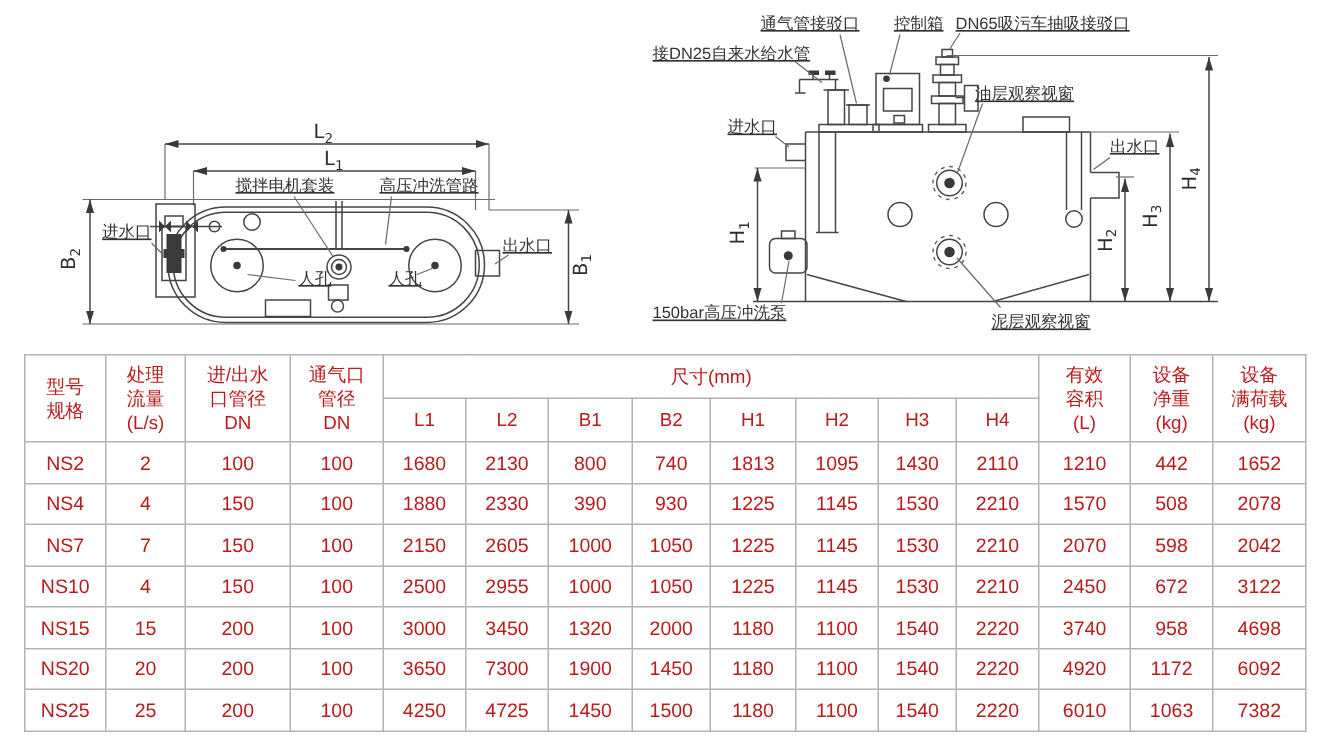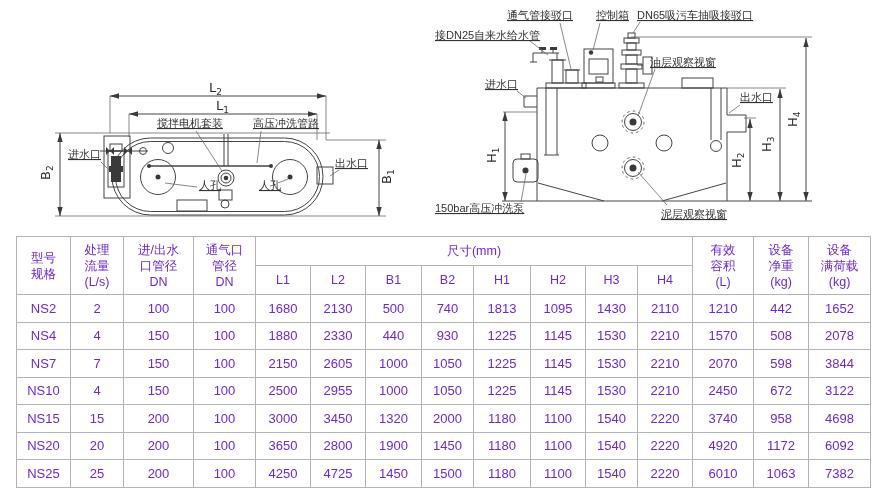--- a/index.html
+++ b/index.html
@@ -7,21 +7,21 @@
   svg{display:block;}
   .dline{stroke:#454545;stroke-width:1;fill:none;}
   .dbold{stroke:#454545;stroke-width:1.4;fill:none;}
   .dthin{stroke:#6b6b6b;stroke-width:0.8;fill:none;}
   .ddash{stroke:#555;stroke-width:0.9;fill:none;stroke-dasharray:2.5 3.2;}
   .dfill{fill:#3a3a3a;stroke:none;}
   text.dlabel{font:11px "Liberation Sans","DejaVu Sans",sans-serif;fill:#333;text-decoration:underline;}
   text.dim{font:13px "DejaVu Sans","Liberation Sans",sans-serif;fill:#2e2e2e;}
   text.dim .sub{font-size:9px;}
   .table-wrap{margin:3px 0 0 16px;}
-  table{border-collapse:collapse;table-layout:fixed;width:854px;color:#6d28d9;}
+  table{border-collapse:collapse;table-layout:fixed;width:854px;color:#b91c1c;}
   th,td{border:1px solid #b3b3b3;text-align:center;vertical-align:middle;padding:0;}
   table{border:1px solid #999;}
   th{font-weight:normal;font-size:12.5px;line-height:1.28;white-space:pre-line;height:28px;}
   td{font-size:13px;height:26.5px;}
 </style>
 </head>
 <body>
 
 <svg width="890" height="233" viewBox="0 0 890 233">
   <defs>
@@ -276,38 +276,38 @@
       </tr>
     </thead>
     <tbody>
         <tr>
           <td>NS2</td>
           <td>2</td>
           <td>100</td>
           <td>100</td>
           <td>1680</td>
           <td>2130</td>
-          <td>500</td>
+          <td>800</td>
           <td>740</td>
           <td>1813</td>
           <td>1095</td>
           <td>1430</td>
           <td>2110</td>
           <td>1210</td>
           <td>442</td>
           <td>1652</td>
         </tr>
         <tr>
           <td>NS4</td>
           <td>4</td>
           <td>150</td>
           <td>100</td>
           <td>1880</td>
           <td>2330</td>
-          <td>440</td>
+          <td>390</td>
           <td>930</td>
           <td>1225</td>
           <td>1145</td>
           <td>1530</td>
           <td>2210</td>
           <td>1570</td>
           <td>508</td>
           <td>2078</td>
         </tr>
         <tr>
@@ -318,21 +318,21 @@
           <td>2150</td>
           <td>2605</td>
           <td>1000</td>
           <td>1050</td>
           <td>1225</td>
           <td>1145</td>
           <td>1530</td>
           <td>2210</td>
           <td>2070</td>
           <td>598</td>
-          <td>3844</td>
+          <td>2042</td>
         </tr>
         <tr>
           <td>NS10</td>
           <td>4</td>
           <td>150</td>
           <td>100</td>
           <td>2500</td>
           <td>2955</td>
           <td>1000</td>
           <td>1050</td>
@@ -360,21 +360,21 @@
           <td>3740</td>
           <td>958</td>
           <td>4698</td>
         </tr>
         <tr>
           <td>NS20</td>
           <td>20</td>
           <td>200</td>
           <td>100</td>
           <td>3650</td>
-          <td>2800</td>
+          <td>7300</td>
           <td>1900</td>
           <td>1450</td>
           <td>1180</td>
           <td>1100</td>
           <td>1540</td>
           <td>2220</td>
           <td>4920</td>
           <td>1172</td>
           <td>6092</td>
         </tr>

